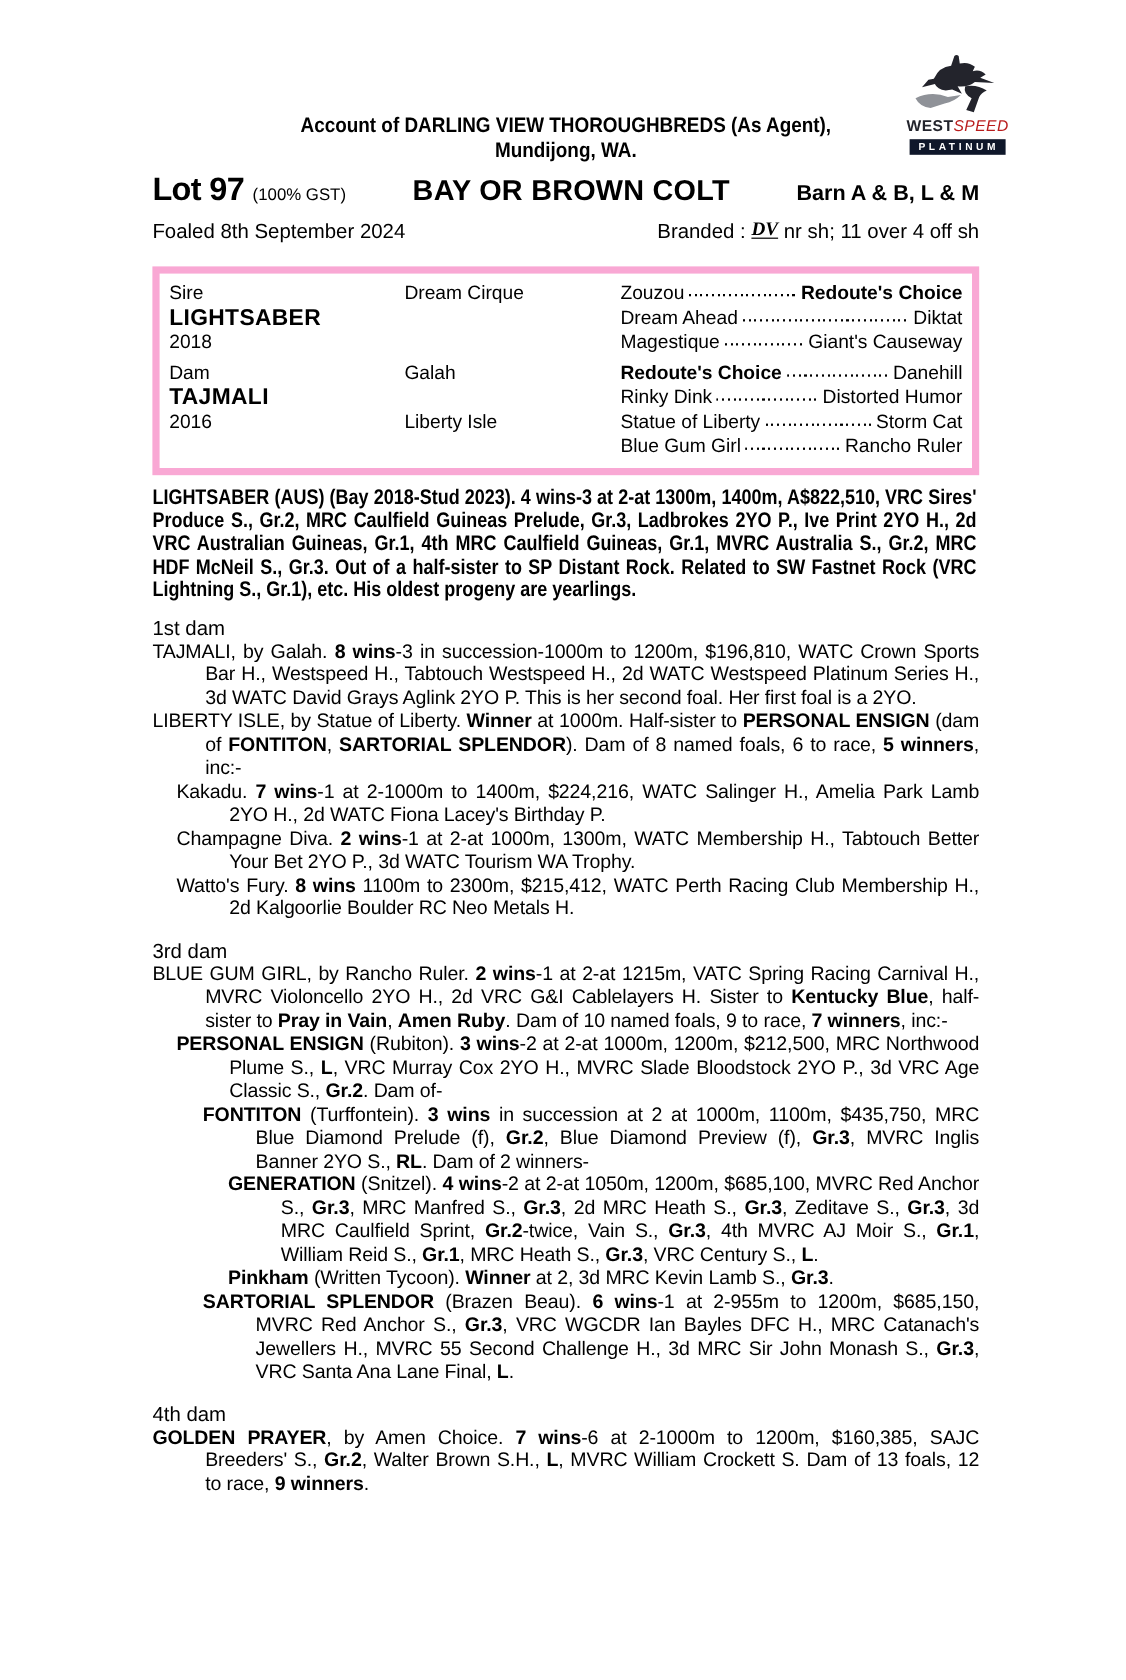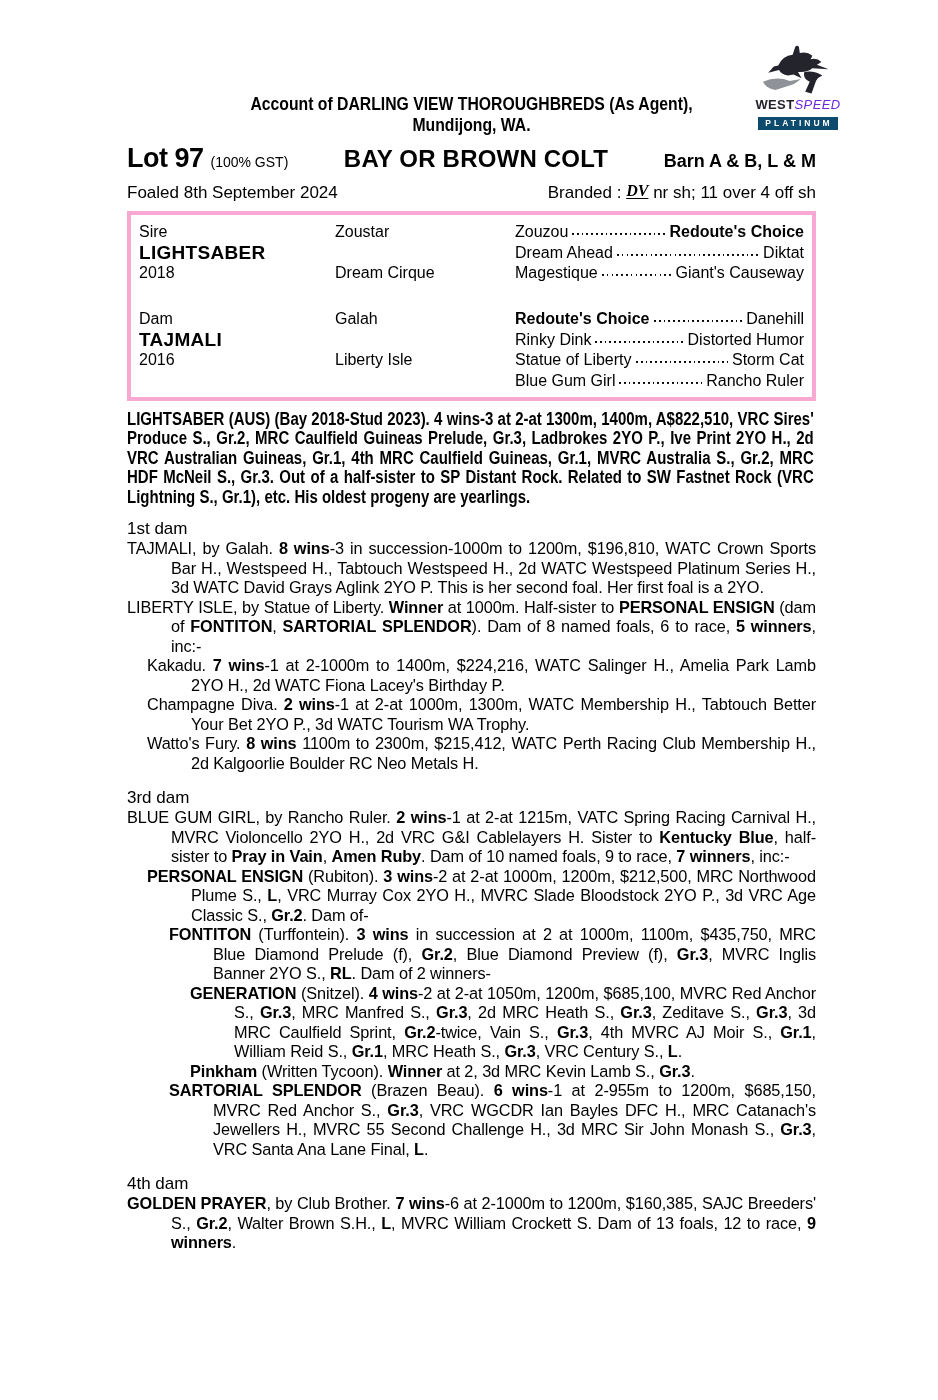--- a/index.html
+++ b/index.html
@@ -8,42 +8,42 @@
     width:938px; height:1400px; overflow:hidden; position:relative;
     font-family:"Liberation Sans", sans-serif; color:#000;
   }
   .page { padding:94px 122px 0 127px; position:relative; }
 
   
   .logo { position:absolute; top:44px; right:90px; width:100px; text-align:center; }
   .logo svg { display:block; margin:0 auto; }
   .ws-word { font-size:13px; letter-spacing:.4px; color:#23242c; line-height:14px; white-space:nowrap; }
   .ws-word .w1 { font-weight:bold; }
-  .ws-word .w2 { font-style:italic; font-weight:normal; color:#6d28d9;margin-top:36px; }
+  .ws-word .w2 { font-style:italic; font-weight:normal; color:#b91c1c;margin-top:36px; }
   .ws-plat {
-    display:inline-block; margin-top:2px; background:#0c4a6e; color:#fff;
+    display:inline-block; margin-top:2px; background:#0f172a; color:#fff;
     font-size:8.5px; font-weight:bold; letter-spacing:3px; padding:2.5px 5px 2px 7px;
     line-height:9px;
   }
 
   
   .account { text-align:center; font-weight:bold; font-size:17.5px; line-height:21px;
              transform:scaleX(.9); }
   .lot-row { display:flex; align-items:baseline; margin-top:7px; }
   .lot-label { font-size:27px; font-weight:bold; letter-spacing:-.5px; }
   .lot-gst { font-size:14px; margin-left:7px; }
   .lot-title { font-size:24px; font-weight:bold; letter-spacing:.2px; flex:1; text-align:center; }
   .lot-barn { font-size:18px; font-weight:bold; }
   .meta-row { display:flex; justify-content:space-between; align-items:baseline; margin-top:9px; font-size:17px; }
   .brand-mark { font-family:"Liberation Serif", serif; font-style:italic; font-weight:bold;
                 font-size:16px; text-decoration:underline; text-underline-offset:2px;
                 position:relative; top:-2px; }
 
   
-  .ped-table { border:4px solid #f9a8d4; margin-top:8px; padding:7px 8px 6px 8px; font-size:16px; }
+  .ped-table { border:6px solid #f9a8d4; margin-top:19px; padding:7px 8px 6px 8px; font-size:16px; }
   .ped-half { display:flex; }
   .ped-half + .ped-half { margin-top:5px; }
   .ped-col1 { width:196px; }
   .ped-col2 { width:180px; }
   .ped-col3 { flex:1; }
   .ped-col1 div, .ped-col2 .ped-parent, .anc-line { line-height:20.5px; height:20.5px; }
   .ped-name { font-weight:bold; font-size:19px; letter-spacing:.3px; }
   .ped-parent-slot { height:41px; }
   .anc-line { display:flex; align-items:baseline; white-space:nowrap; }
   .lead { flex:1; margin:0 4px; height:14px;
@@ -97,23 +97,20 @@
   </div>
 
   <div class="ped-table">
     <div class="ped-half">
       <div class="ped-col1">
         <div class="ped-label">Sire</div>
         <div class="ped-name">LIGHTSABER</div>
         <div class="ped-year">2018</div>
       </div>
       <div class="ped-col2">
-        <div class="ped-parent-slot">
-            <div class="ped-parent">Zoustar</div>
-          </div>
         <div class="ped-parent-slot">
             <div class="ped-parent">Dream Cirque</div>
           </div>
       </div>
       <div class="ped-col3">
         <div class="anc-line">
             <span>Zouzou</span>
             <span class="lead"></span>
             <span class="b">Redoute's Choice</span>
           </div>
@@ -185,17 +182,17 @@
         <h3 class="dam-heading">3rd dam</h3>
         <p class="para lvl0"><span>BLUE GUM GIRL, by Rancho Ruler. </span><span class="b">2 wins</span><span>-1 at 2-at 1215m, VATC Spring Racing Carnival H., MVRC Violoncello 2YO H., 2d VRC G&amp;I Cablelayers H. Sister to </span><span class="b">Kentucky Blue</span><span>, half-sister to </span><span class="b">Pray in Vain</span><span>, </span><span class="b">Amen Ruby</span><span>. Dam of 10 named foals, 9 to race, </span><span class="b">7 winners</span><span>, inc:-</span></p>
         <p class="para lvl1"><span class="b">PERSONAL ENSIGN</span><span> (Rubiton). </span><span class="b">3 wins</span><span>-2 at 2-at 1000m, 1200m, $212,500, MRC Northwood Plume S., </span><span class="b">L</span><span>, VRC Murray Cox 2YO H., MVRC Slade Bloodstock 2YO P., 3d VRC Age Classic S., </span><span class="b">Gr.2</span><span>. Dam of-</span></p>
         <p class="para lvl2"><span class="b">FONTITON</span><span> (Turffontein). </span><span class="b">3 wins</span><span> in succession at 2 at 1000m, 1100m, $435,750, MRC Blue Diamond Prelude (f), </span><span class="b">Gr.2</span><span>, Blue Diamond Preview (f), </span><span class="b">Gr.3</span><span>, MVRC Inglis Banner 2YO S., </span><span class="b">RL</span><span>. Dam of 2 winners-</span></p>
         <p class="para lvl3"><span class="b">GENERATION</span><span> (Snitzel). </span><span class="b">4 wins</span><span>-2 at 2-at 1050m, 1200m, $685,100, MVRC Red Anchor S., </span><span class="b">Gr.3</span><span>, MRC Manfred S., </span><span class="b">Gr.3</span><span>, 2d MRC Heath S., </span><span class="b">Gr.3</span><span>, Zeditave S., </span><span class="b">Gr.3</span><span>, 3d MRC Caulfield Sprint, </span><span class="b">Gr.2</span><span>-twice, Vain S., </span><span class="b">Gr.3</span><span>, 4th MVRC AJ Moir S., </span><span class="b">Gr.1</span><span>, William Reid S., </span><span class="b">Gr.1</span><span>, MRC Heath S., </span><span class="b">Gr.3</span><span>, VRC Century S., </span><span class="b">L</span><span>.</span></p>
         <p class="para lvl3"><span class="b">Pinkham</span><span> (Written Tycoon). </span><span class="b">Winner</span><span> at 2, 3d MRC Kevin Lamb S., </span><span class="b">Gr.3</span><span>.</span></p>
         <p class="para lvl2"><span class="b">SARTORIAL SPLENDOR</span><span> (Brazen Beau). </span><span class="b">6 wins</span><span>-1 at 2-955m to 1200m, $685,150, MVRC Red Anchor S., </span><span class="b">Gr.3</span><span>, VRC WGCDR Ian Bayles DFC H., MRC Catanach's Jewellers H., MVRC 55 Second Challenge H., 3d MRC Sir John Monash S., </span><span class="b">Gr.3</span><span>, VRC Santa Ana Lane Final, </span><span class="b">L</span><span>.</span></p>
       </section>
       <section>
         <h3 class="dam-heading">4th dam</h3>
-        <p class="para lvl0"><span class="b">GOLDEN PRAYER</span><span>, by Club Brother. </span><span class="b">7 wins</span><span>-6 at 2-1000m to 1200m, $160,385, SAJC Breeders' S., </span><span class="b">Gr.2</span><span>, Walter Brown S.H., </span><span class="b">L</span><span>, MVRC William Crockett S. Dam of 13 foals, 12 to race, </span><span class="b">9 winners</span><span>.</span></p>
+        <p class="para lvl0"><span class="b">GOLDEN PRAYER</span><span>, by Amen Choice. </span><span class="b">7 wins</span><span>-6 at 2-1000m to 1200m, $160,385, SAJC Breeders' S., </span><span class="b">Gr.2</span><span>, Walter Brown S.H., </span><span class="b">L</span><span>, MVRC William Crockett S. Dam of 13 foals, 12 to race, </span><span class="b">9 winners</span><span>.</span></p>
       </section>
     </div>
 
 </div>
 
 </body></html>

